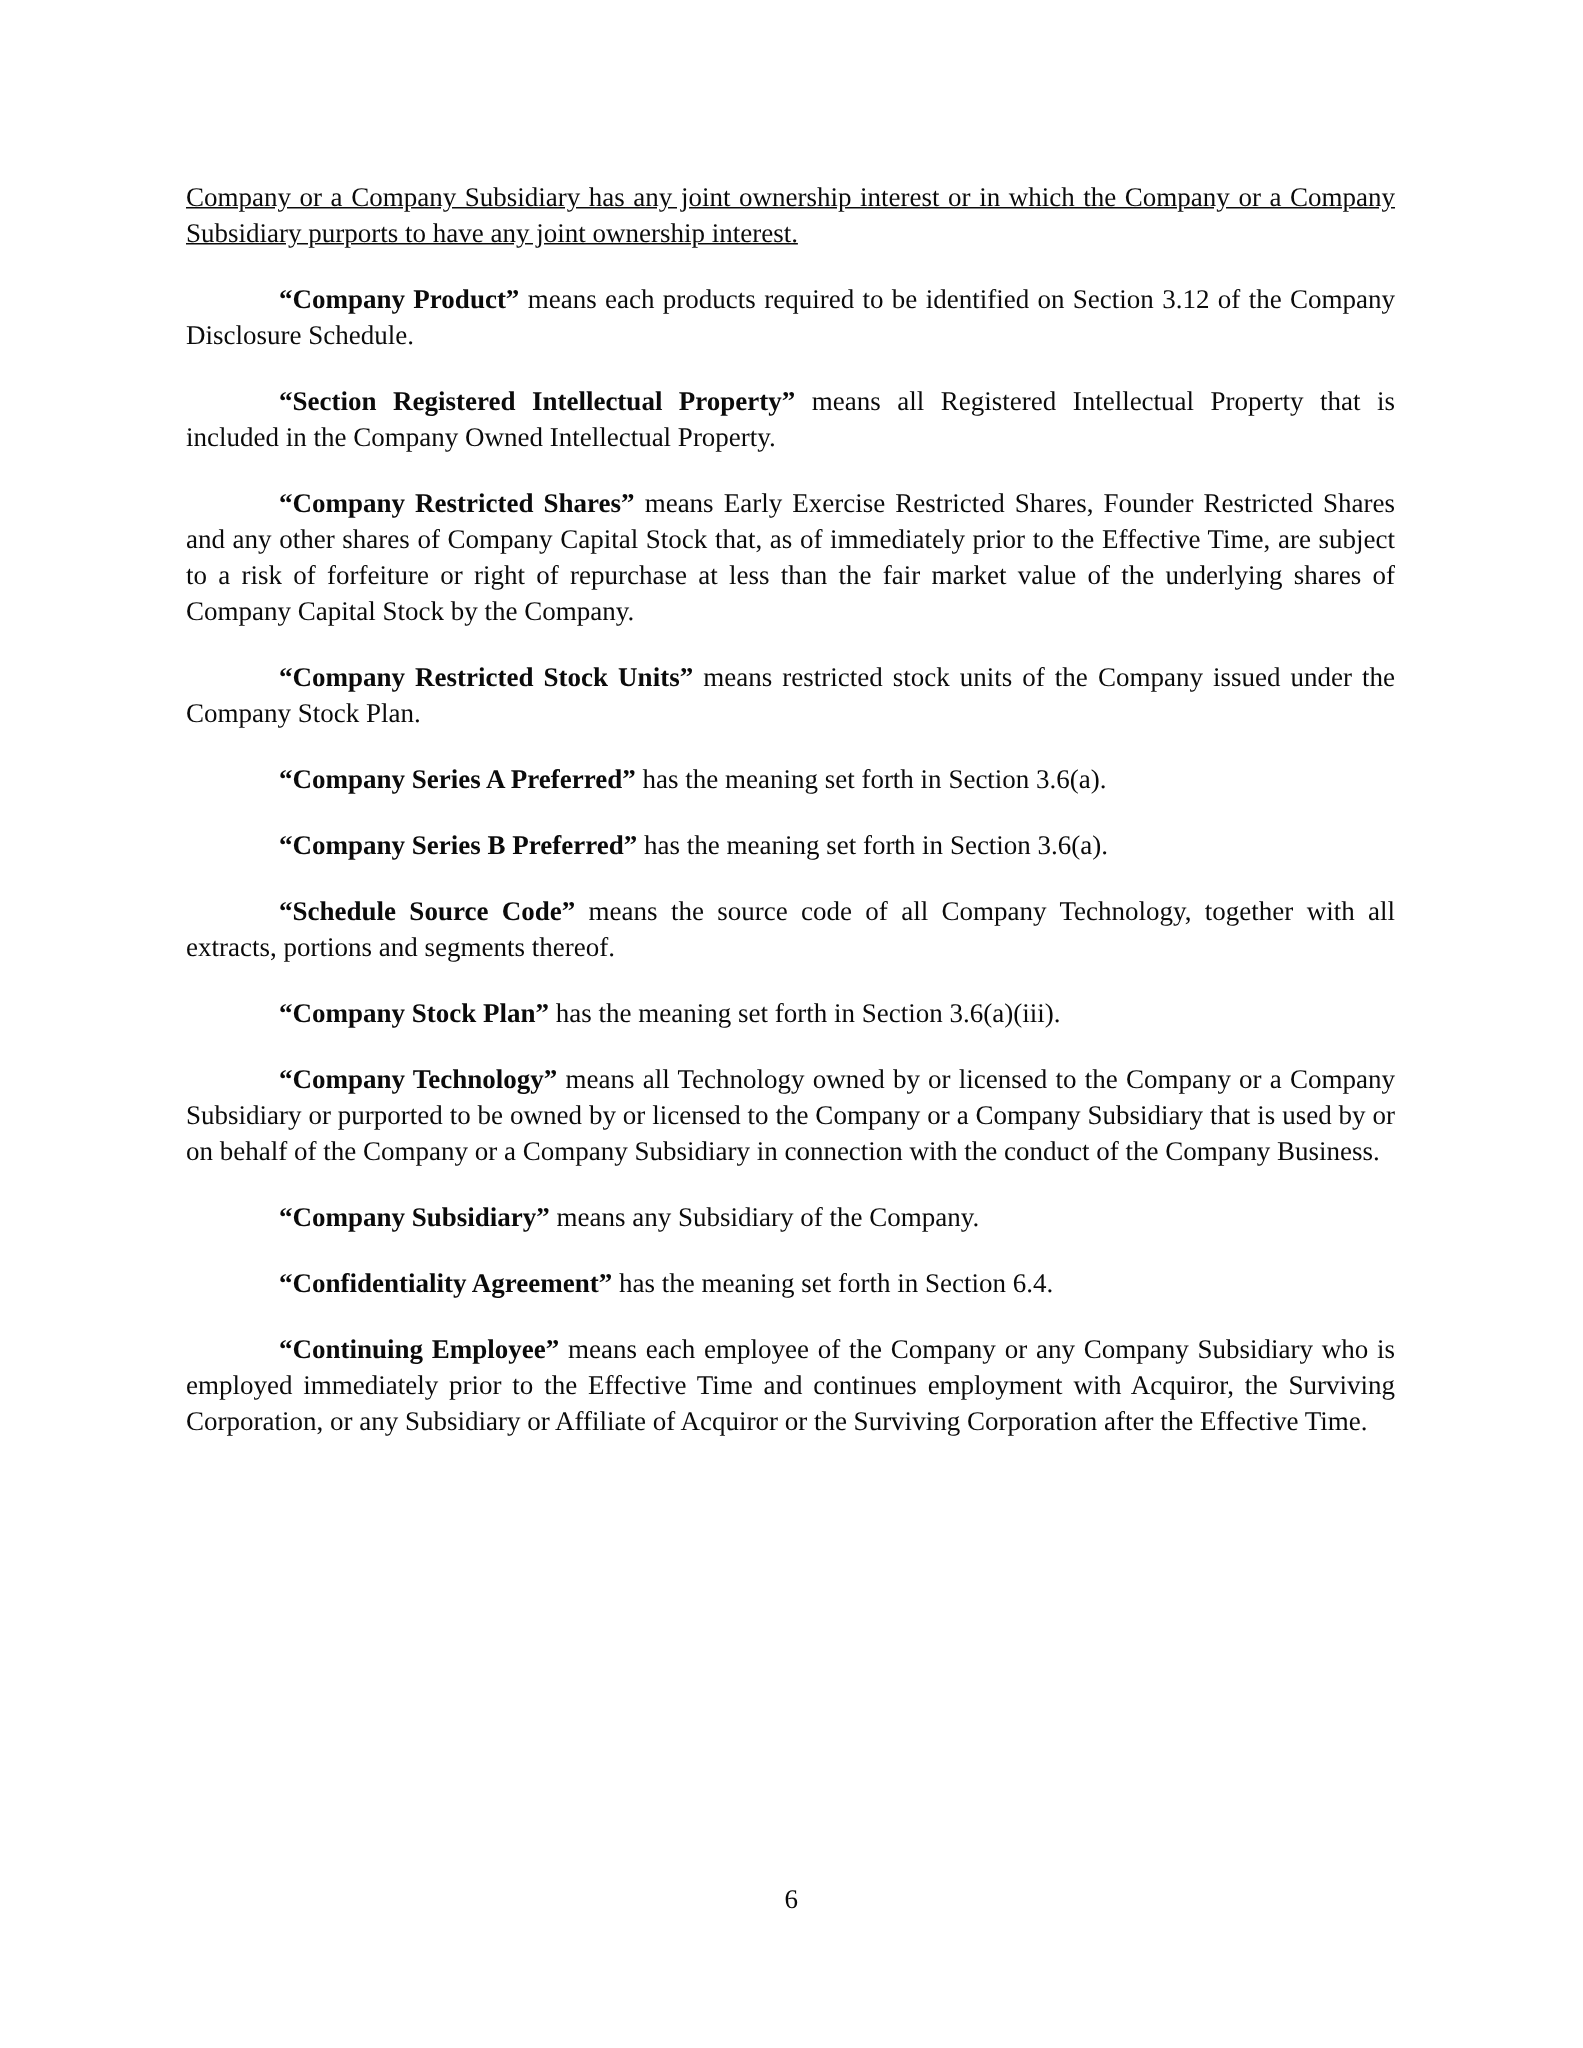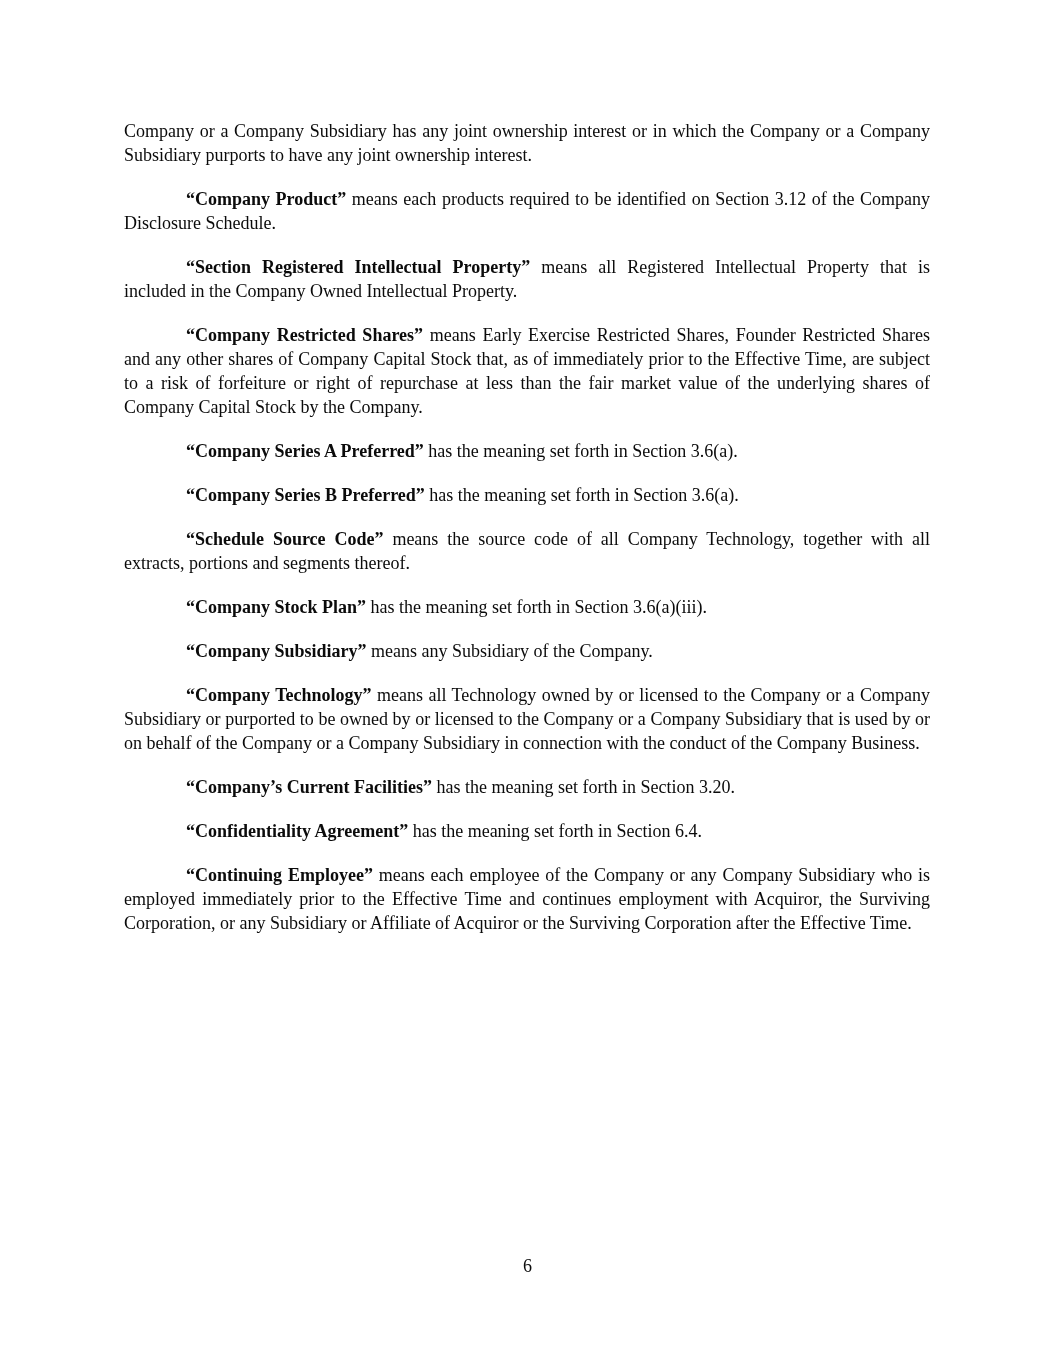--- a/index.html
+++ b/index.html
@@ -24,44 +24,45 @@
     left: 124px;
     width: 806px;
   }
   .para {
     margin: 0 0 20px 0;
     text-align: justify;
     text-indent: 62px;
   }
   .para.no-indent {
     text-indent: 0;
+    text-decoration: underline;
   }
   .b { font-weight: 700; }
   .u { }
   .page-number {
     position: absolute;
     top: 1254px;
     left: 0;
     width: 1055px;
     text-align: center;
   }
 </style>
 </head>
 <body>
 
 <div class="page">
   <div class="doc-body" id="doc-body">
       <p class="para no-indent"><span class="">Company or a Company Subsidiary has any joint ownership interest or in which the Company or a Company Subsidiary purports to have any joint ownership interest.</span></p>
       <p class="para"><span class="b">“Company Product”</span><span class=""> means each products required to be identified on </span><span class=" u">Section 3.12</span><span class=""> of the Company Disclosure Schedule.</span></p>
       <p class="para"><span class="b">“Section Registered Intellectual Property”</span><span class=""> means all Registered Intellectual Property that is included in the Company Owned Intellectual Property.</span></p>
       <p class="para"><span class="b">“Company Restricted Shares”</span><span class=""> means Early Exercise Restricted Shares, Founder Restricted Shares and any other shares of Company Capital Stock that, as of immediately prior to the Effective Time, are subject to a risk of forfeiture or right of repurchase at less than the fair market value of the underlying shares of Company Capital Stock by the Company.</span></p>
+      <p class="para"><span class="b">“Company Restricted Stock Units”</span><span class=""> means restricted stock units of the Company issued under the Company Stock Plan.</span></p>
       <p class="para"><span class="b">“Company Series A Preferred”</span><span class=""> has the meaning set forth in </span><span class=" u">Section 3.6(a)</span><span class="">.</span></p>
       <p class="para"><span class="b">“Company Series B Preferred”</span><span class=""> has the meaning set forth in </span><span class=" u">Section 3.6(a)</span><span class="">.</span></p>
       <p class="para"><span class="b">“Schedule Source Code”</span><span class=""> means the source code of all Company Technology, together with all extracts, portions and segments thereof.</span></p>
       <p class="para"><span class="b">“Company Stock Plan”</span><span class=""> has the meaning set forth in </span><span class=" u">Section 3.6(a)(iii)</span><span class="">.</span></p>
+      <p class="para"><span class="b">“Company Technology”</span><span class=""> means all Technology owned by or licensed to the Company or a Company Subsidiary or purported to be owned by or licensed to the Company or a Company Subsidiary that is used by or on behalf of the Company or a Company Subsidiary in connection with the conduct of the Company Business.</span></p>
       <p class="para"><span class="b">“Company Subsidiary”</span><span class=""> means any Subsidiary of the Company.</span></p>
-      <p class="para"><span class="b">“Company Technology”</span><span class=""> means all Technology owned by or licensed to the Company or a Company Subsidiary or purported to be owned by or licensed to the Company or a Company Subsidiary that is used by or on behalf of the Company or a Company Subsidiary in connection with the conduct of the Company Business.</span></p>
-      <p class="para"><span class="b">“Company’s Current Facilities”</span><span class=""> has the meaning set forth in </span><span class=" u">Section 3.20</span><span class="">.</span></p>
       <p class="para"><span class="b">“Confidentiality Agreement”</span><span class=""> has the meaning set forth in </span><span class=" u">Section 6.4</span><span class="">.</span></p>
       <p class="para"><span class="b">“Continuing Employee”</span><span class=""> means each employee of the Company or any Company Subsidiary who is employed immediately prior to the Effective Time and continues employment with Acquiror, the Surviving Corporation, or any Subsidiary or Affiliate of Acquiror or the Surviving Corporation after the Effective Time.</span></p>
     </div>
   <div class="page-number">6</div>
 </div>
 
 </body></html>

